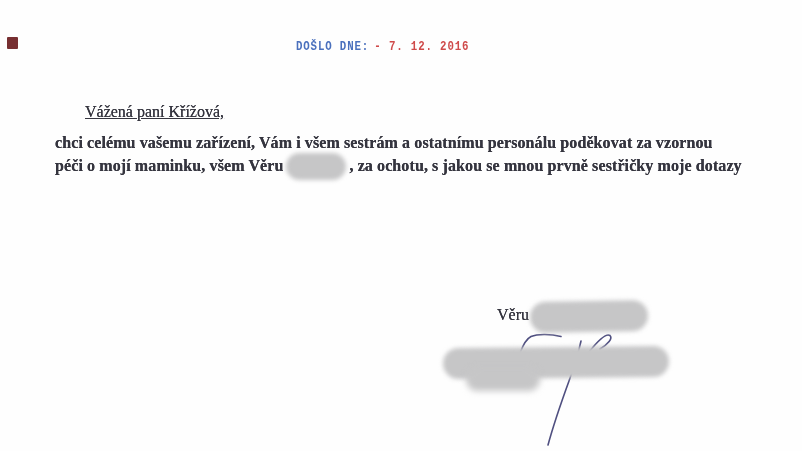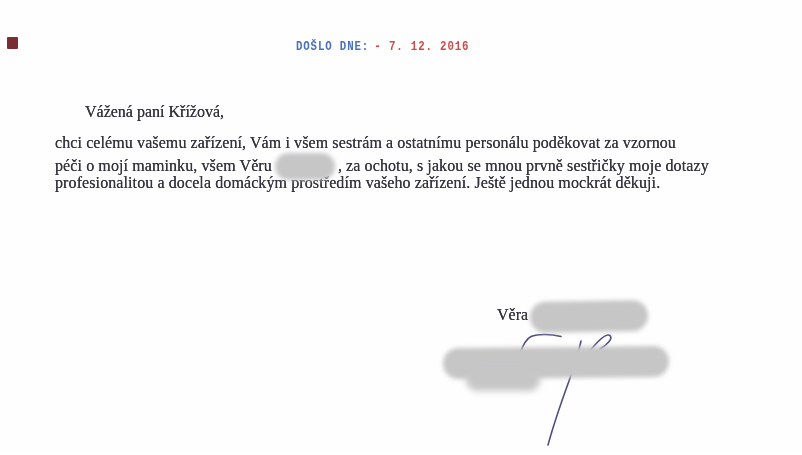--- a/index.html
+++ b/index.html
@@ -21,28 +21,28 @@
     position:absolute; left:296px; top:40px; white-space:nowrap;
     font-family:"Liberation Mono", monospace; font-weight:bold;
     font-size:12.5px; letter-spacing:1px;
     transform:scaleX(.86); transform-origin:left top;
     filter:blur(.3px);
   }
   .stamp .label{color:var(--stamp_blue);}
   .stamp .date{color:var(--stamp_red); margin-left:6px;}
   .salutation{
     position:absolute; left:85px; top:103px;
-    font-size:16px; text-shadow:0 0 .4px var(--text);
+    font-size:16px; text-shadow:0 0 .4px var(--text);text-decoration:underline;
   }
   .body-text{
     position:absolute; left:55px; top:133px; width:716px;
     font-size:16px; line-height:20px; letter-spacing:.1px;
     text-shadow:0 0 .4px var(--text);
   }
-  .body-line{white-space:nowrap; height:20px;}
+  .body-line{white-space:nowrap; height:20px;font-weight:bold;}
   .inline-redaction{
     display:inline-block; width:60px; height:27px; vertical-align:-9px;
     margin:0 3px; background:var(--redaction_gray);
     border-radius:14px; filter:blur(2px);
   }
   .sig-name{
     position:absolute; left:497px; top:306px;
     font-size:16px; text-shadow:0 0 .4px var(--text);
   }
   .ink-layer{position:absolute; left:0; top:0; z-index:2; pointer-events:none;}
@@ -61,24 +61,23 @@
 
   <div class="stamp">
     <span class="label">DOŠLO DNE:</span><span class="date">- 7. 12. 2016</span>
   </div>
 
   <div class="salutation">Vážená paní Křížová,</div>
 
   <div class="body-text">
     <div class="body-line">chci celému vašemu zařízení, Vám i všem sestrám a ostatnímu personálu poděkovat za vzornou</div>
     <div class="body-line"><span>péči o mojí maminku, všem Věru</span><span class="inline-redaction"></span><span>, za ochotu, s jakou se mnou prvně sestřičky moje dotazy</span></div>
-    <div class="body-line">profesionalitou a docela domáckým prostředím vašeho zařízení. Ještě jednou mockrát děkuji.</div>
   </div>
 
-  <div class="sig-name">Věra</div>
+  <div class="sig-name">Věru</div>
 
   <svg class="ink-layer" width="802" height="455" viewBox="0 0 802 455">
     <path d="M 520 353 C 523 345, 526 339, 531 336.5 C 538 333.5, 551 334, 561 336.5"></path>
     <path d="M 589 352 C 597 342, 606 333, 610 335.5 C 613 338.5, 608 344, 600 349"></path>
     <path d="M 581 341 C 578 355, 574 367, 569 381 C 561 403, 554 423, 548 445"></path>
   </svg>
 
   <div class="blob blob-sig-name"></div>
   <div class="blob blob-sig-main"></div>
   <div class="blob blob-sig-ext"></div>

